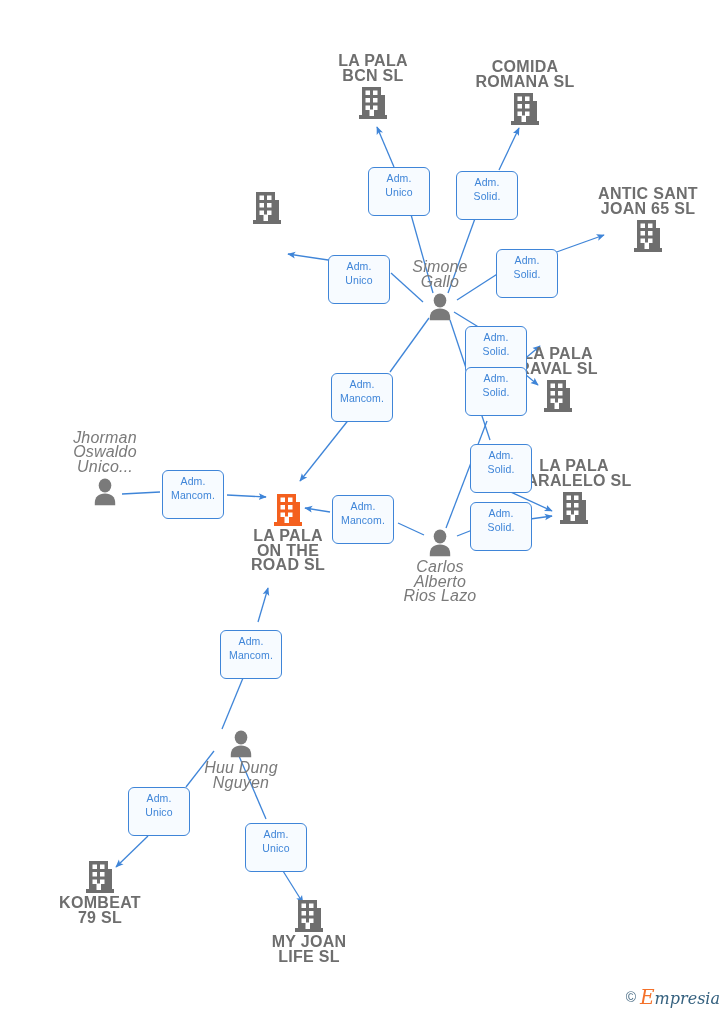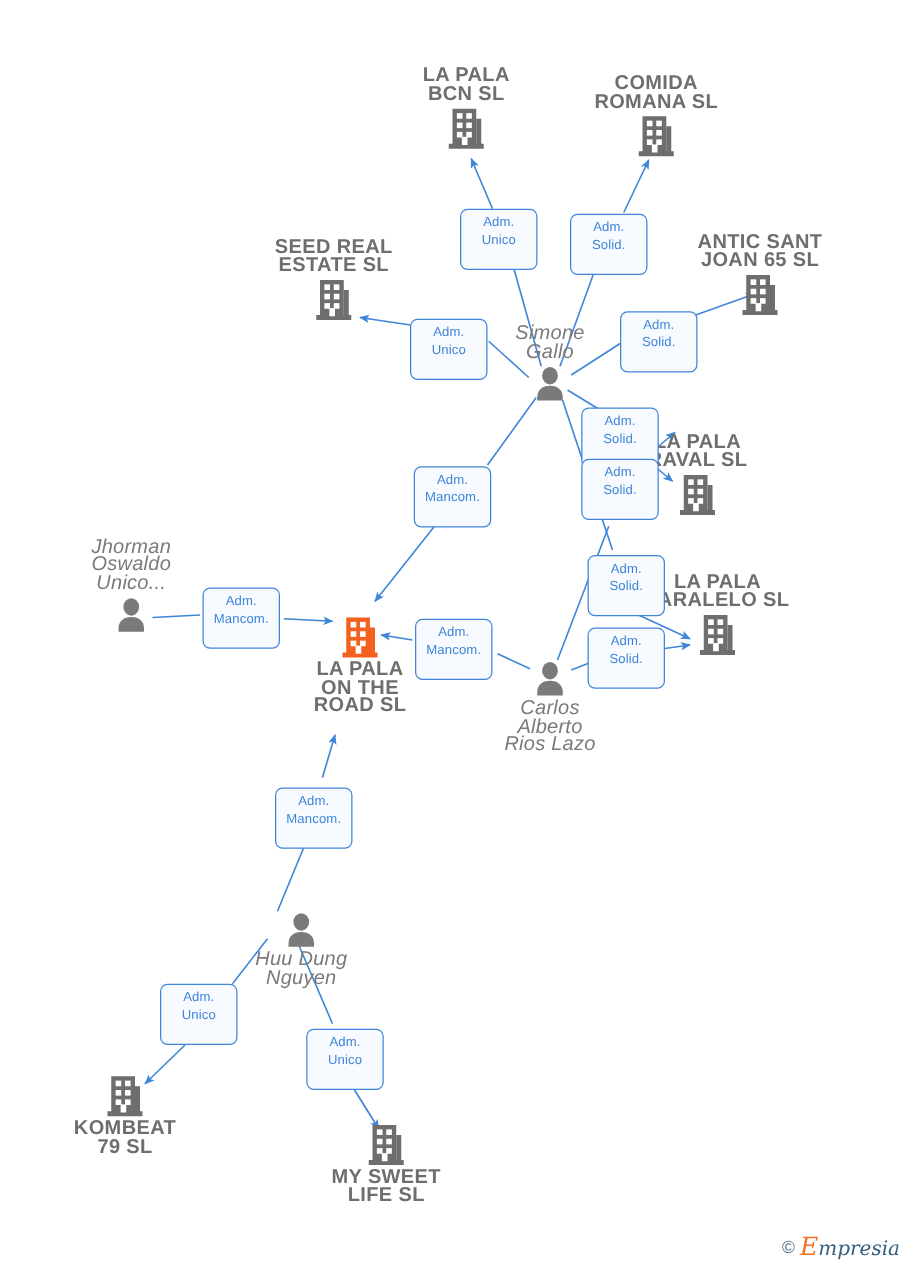--- a/index.html
+++ b/index.html
@@ -215,36 +215,34 @@
             <rect x="7.5" y="4.5" width="4.5" height="4.5" fill="#fff"></rect>
             <rect x="15" y="4.5" width="4.5" height="4.5" fill="#fff"></rect>
             <rect x="7.5" y="12" width="4.5" height="4.5" fill="#fff"></rect>
             <rect x="15" y="12" width="4.5" height="4.5" fill="#fff"></rect>
             <rect x="7.5" y="19.5" width="4.5" height="4.5" fill="#fff"></rect>
             <rect x="15" y="19.5" width="4.5" height="4.5" fill="#fff"></rect>
             <rect x="11.5" y="23.5" width="4.5" height="6.5" fill="#fff"></rect>
           </svg></span>
       </div>
       <div class="node company cap-top" style="left: 267px; top: 191px;">
-        <span class="caption">SEED REAL
-ESTATE  SL</span>
-        <span class="glyph"><svg width="30" height="34" viewBox="0 0 30 34" xmlns="http://www.w3.org/2000/svg">
-            <rect x="4" y="1" width="19" height="29" fill="#6e6e6e"></rect>
-            <rect x="23" y="9" width="4" height="21" fill="#6e6e6e"></rect>
-            <rect x="1" y="29" width="28" height="4" fill="#6e6e6e"></rect>
-            <rect x="7.5" y="4.5" width="4.5" height="4.5" fill="#fff"></rect>
-            <rect x="15" y="4.5" width="4.5" height="4.5" fill="#fff"></rect>
-            <rect x="7.5" y="12" width="4.5" height="4.5" fill="#fff"></rect>
-            <rect x="15" y="12" width="4.5" height="4.5" fill="#fff"></rect>
-            <rect x="7.5" y="19.5" width="4.5" height="4.5" fill="#fff"></rect>
-            <rect x="15" y="19.5" width="4.5" height="4.5" fill="#fff"></rect>
-            <rect x="11.5" y="23.5" width="4.5" height="6.5" fill="#fff"></rect>
-          </svg></span>
-      </div>
-      <div class="node company cap-top" style="left: 608px; top: 187px;">
+        <span class="glyph"><svg width="30" height="34" viewBox="0 0 30 34" xmlns="http://www.w3.org/2000/svg">
+            <rect x="4" y="1" width="19" height="29" fill="#6e6e6e"></rect>
+            <rect x="23" y="9" width="4" height="21" fill="#6e6e6e"></rect>
+            <rect x="1" y="29" width="28" height="4" fill="#6e6e6e"></rect>
+            <rect x="7.5" y="4.5" width="4.5" height="4.5" fill="#fff"></rect>
+            <rect x="15" y="4.5" width="4.5" height="4.5" fill="#fff"></rect>
+            <rect x="7.5" y="12" width="4.5" height="4.5" fill="#fff"></rect>
+            <rect x="15" y="12" width="4.5" height="4.5" fill="#fff"></rect>
+            <rect x="7.5" y="19.5" width="4.5" height="4.5" fill="#fff"></rect>
+            <rect x="15" y="19.5" width="4.5" height="4.5" fill="#fff"></rect>
+            <rect x="11.5" y="23.5" width="4.5" height="6.5" fill="#fff"></rect>
+          </svg></span>
+      </div>
+      <div class="node company cap-top" style="left: 648px; top: 187px;">
         <span class="caption">ANTIC SANT
 JOAN 65  SL</span>
         <span class="glyph"><svg width="30" height="34" viewBox="0 0 30 34" xmlns="http://www.w3.org/2000/svg">
             <rect x="4" y="1" width="19" height="29" fill="#6e6e6e"></rect>
             <rect x="23" y="9" width="4" height="21" fill="#6e6e6e"></rect>
             <rect x="1" y="29" width="28" height="4" fill="#6e6e6e"></rect>
             <rect x="7.5" y="4.5" width="4.5" height="4.5" fill="#fff"></rect>
             <rect x="15" y="4.5" width="4.5" height="4.5" fill="#fff"></rect>
             <rect x="7.5" y="12" width="4.5" height="4.5" fill="#fff"></rect>
             <rect x="15" y="12" width="4.5" height="4.5" fill="#fff"></rect>
@@ -358,21 +356,21 @@
             <rect x="23" y="9" width="4" height="21" fill="#6e6e6e"></rect>
             <rect x="1" y="29" width="28" height="4" fill="#6e6e6e"></rect>
             <rect x="7.5" y="4.5" width="4.5" height="4.5" fill="#fff"></rect>
             <rect x="15" y="4.5" width="4.5" height="4.5" fill="#fff"></rect>
             <rect x="7.5" y="12" width="4.5" height="4.5" fill="#fff"></rect>
             <rect x="15" y="12" width="4.5" height="4.5" fill="#fff"></rect>
             <rect x="7.5" y="19.5" width="4.5" height="4.5" fill="#fff"></rect>
             <rect x="15" y="19.5" width="4.5" height="4.5" fill="#fff"></rect>
             <rect x="11.5" y="23.5" width="4.5" height="6.5" fill="#fff"></rect>
           </svg></span>
-        <span class="caption">MY SWEET
+        <span class="caption">MY JOAN
 LIFE SL</span>
       </div>
     </div>
 
   <div id="watermark">
     <span class="copy">©</span>
     <span class="brand"><span class="cap">E</span><span>mpresia</span></span>
   </div>
 
 </div>

